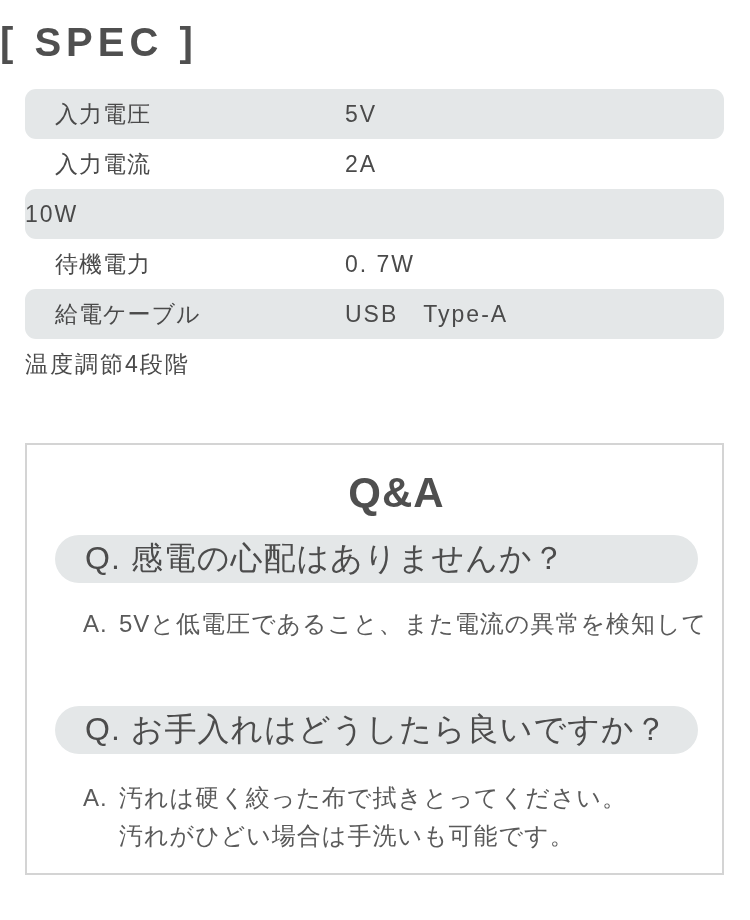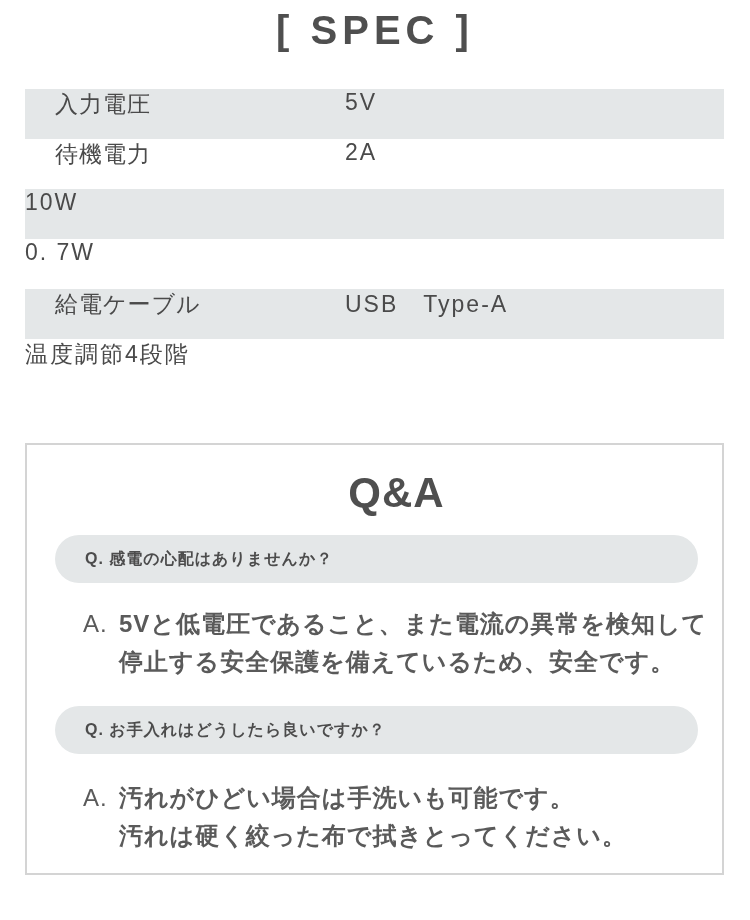--- a/index.html
+++ b/index.html
@@ -10,104 +10,104 @@
     --body-text:#555555;
   }
   *{margin:0;padding:0;box-sizing:border-box;}
   html,body{background:#ffffff;}
   body{
     width:750px;height:920px;position:relative;overflow:hidden;
     font-family:"Liberation Sans","DejaVu Sans",sans-serif;
     color:var(--body-text);
   }
   .spec-title{
-    position:absolute;top:8px;left:0;width:750px;
-    text-align:center;font-size:40px;font-weight:bold;
+    position:absolute;top:20px;left:0;width:750px;
+    text-align:left;font-size:40px;font-weight:bold;
     letter-spacing:5px;color:var(--heading-text);
   }
   .spec-table{
     position:absolute;left:25px;top:89px;width:699px;
   }
   .spec-row{
-    display:flex;height:50px;
-    font-size:23px;color:#4a4a4a;
+    display:flex;align-items:center;height:50px;
+    font-size:23px;color:#4a4a4a;border-radius:11px;
   }
   .spec-row.odd{background:var(--stripe);}
   .spec-label{
     width:320px;padding-left:30px;letter-spacing:1px;
   }
   .spec-value{letter-spacing:2px;white-space:pre;}
   .qa-box{
     position:absolute;left:25px;top:443px;width:699px;height:432px;
     border:2px solid var(--box-border);background:#ffffff;
   }
   .qa-title{
     position:absolute;top:24px;left:0;width:100%;
     text-align:center;font-size:42px;font-weight:bold;
     color:var(--heading-text);letter-spacing:1px;padding-left:44px;
   }
   .qa-pill{
     position:absolute;left:28px;right:24px;height:48px;
     background:var(--pill);border-radius:24px;
     display:flex;align-items:center;padding-left:30px;
-    font-size:16px;font-weight:bold;color:#4c4c4c;letter-spacing:1px;
+    font-size:32px;font-weight:normal;color:#4c4c4c;letter-spacing:1px;
   }
   .qa-pill.q1{top:90px;}
   .qa-pill.q2{top:261px;}
   .qa-answer{
     position:absolute;left:56px;display:flex;
     font-size:24px;line-height:38px;color:#5a5a5a;letter-spacing:1px;
   }
   .qa-answer.a1{top:160px;}
   .qa-answer.a2{top:334px;}
   .qa-answer .prefix{width:36px;flex:none;}
-  .qa-answer .lines div{white-space:nowrap;font-weight:bold;}
+  .qa-answer .lines div{white-space:nowrap;}
 </style>
 </head>
 <body>
 
 <div class="spec-title">[ SPEC ]</div>
 
 <div class="spec-table">
   <div class="spec-row odd">
     <div class="spec-label">入力電圧</div>
     <div class="spec-value">5V</div>
   </div>
   <div class="spec-row">
-    <div class="spec-label">待機電力</div>
+    <div class="spec-label">入力電流</div>
     <div class="spec-value">2A</div>
   </div>
   <div class="spec-row odd">
     <div class="spec-value">10W</div>
   </div>
   <div class="spec-row">
+    <div class="spec-label">待機電力</div>
     <div class="spec-value">0. 7W</div>
   </div>
   <div class="spec-row odd">
     <div class="spec-label">給電ケーブル</div>
     <div class="spec-value">USB　Type-A</div>
   </div>
   <div class="spec-row">
     <div class="spec-value">温度調節4段階</div>
   </div>
 </div>
 
 <div class="qa-box">
   <div class="qa-title">Q&amp;A</div>
 
   <div class="qa-pill q1">Q. 感電の心配はありませんか？</div>
   <div class="qa-answer a1">
     <span class="prefix">A.</span>
     <span class="lines">
       <div>5Vと低電圧であること、また電流の異常を検知して</div>
-      <div>停止する安全保護を備えているため、安全です。</div>
     </span>
   </div>
 
   <div class="qa-pill q2">Q. お手入れはどうしたら良いですか？</div>
   <div class="qa-answer a2">
     <span class="prefix">A.</span>
     <span class="lines">
+      <div>汚れは硬く絞った布で拭きとってください。</div>
       <div>汚れがひどい場合は手洗いも可能です。</div>
-      <div>汚れは硬く絞った布で拭きとってください。</div>
     </span>
   </div>
 </div>
 
 </body></html>

